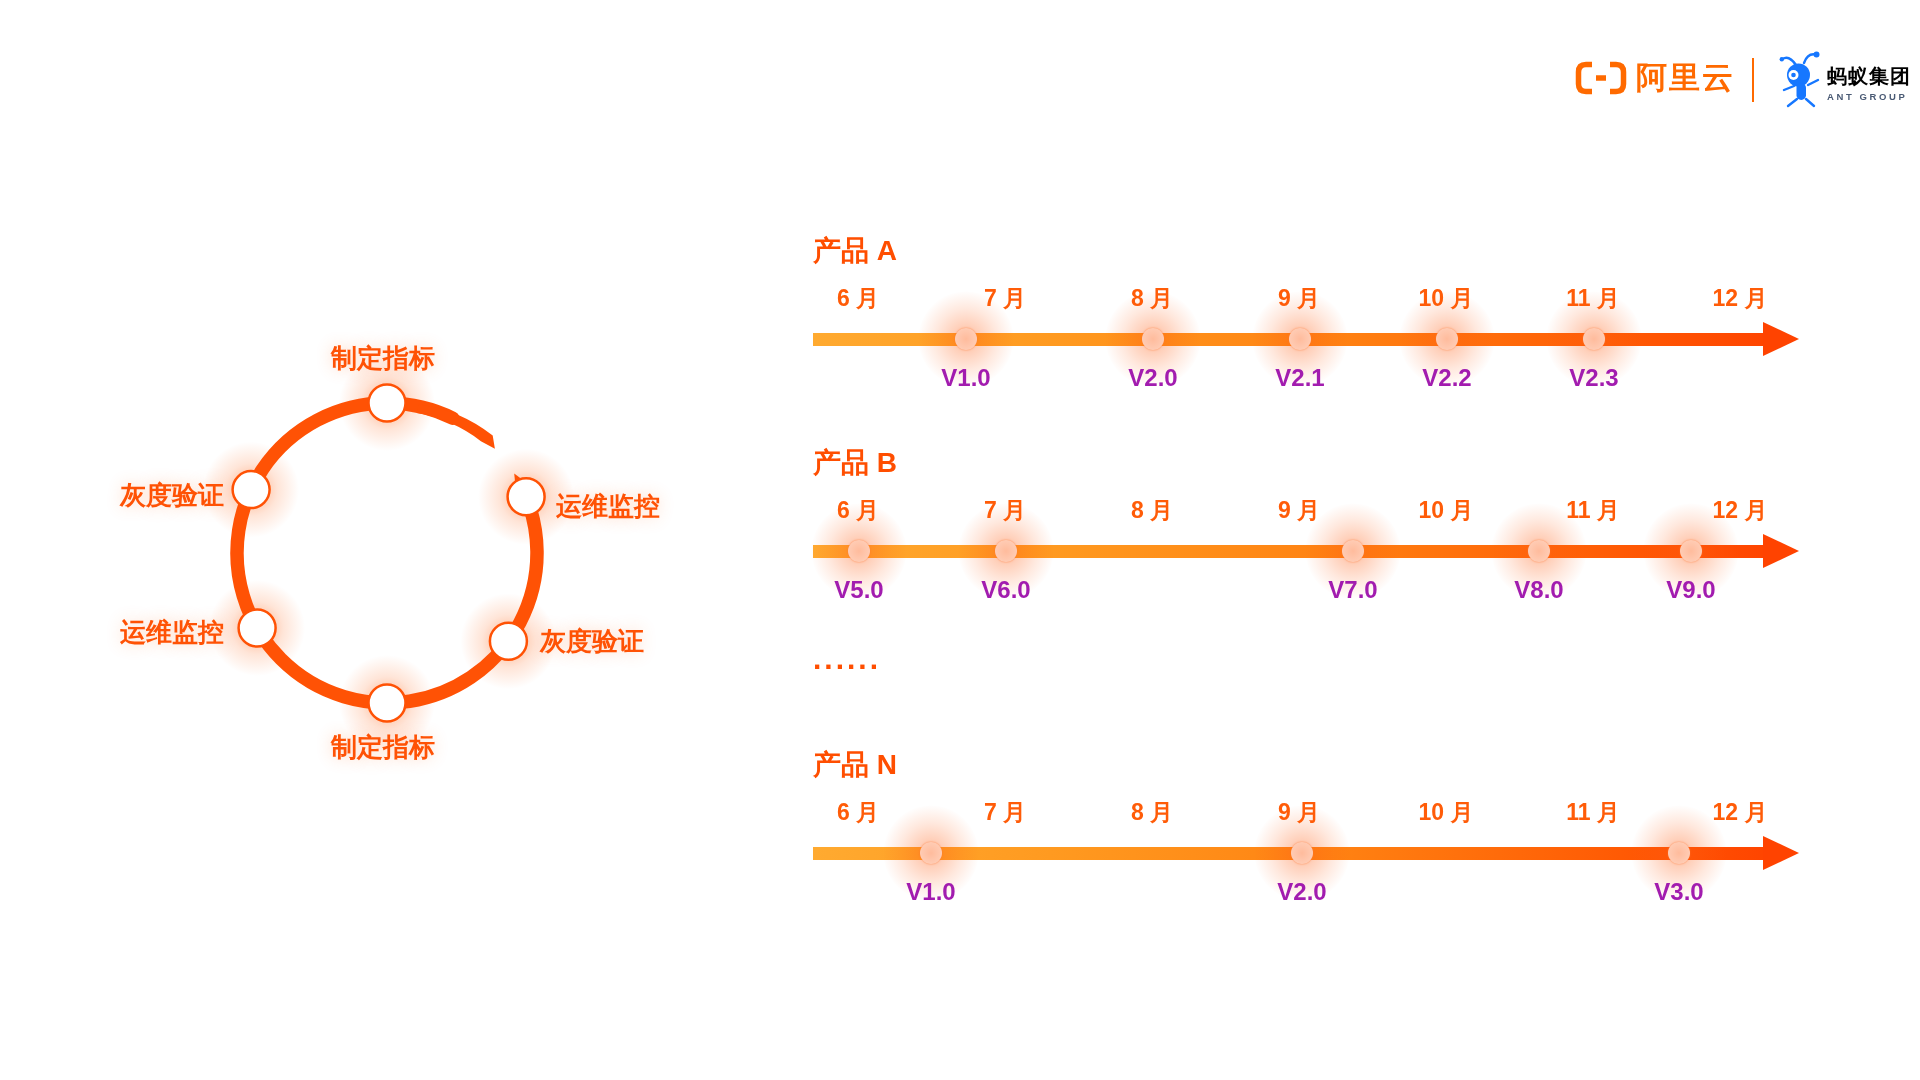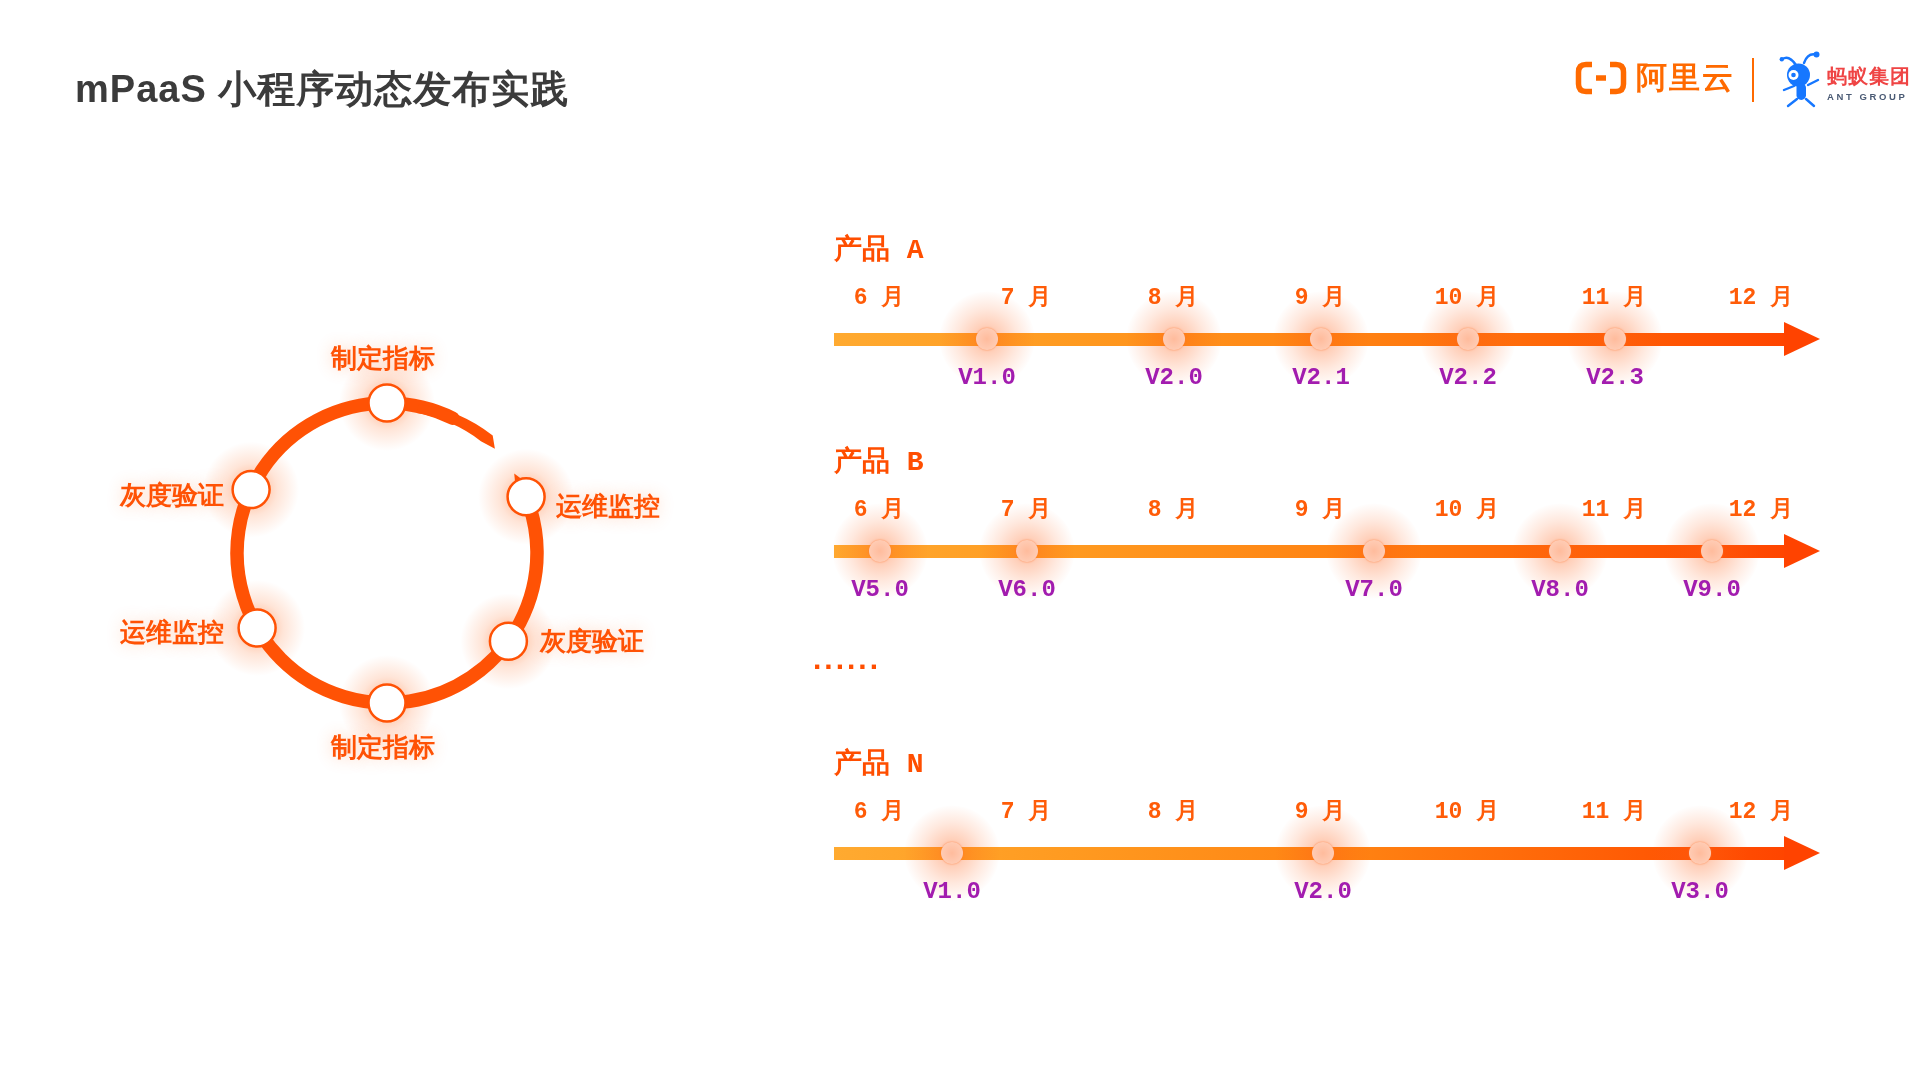--- a/index.html
+++ b/index.html
@@ -14,38 +14,38 @@
     color:#3b3b3b;letter-spacing:1px;white-space:nowrap;
   }
   .aliyun-icon{position:absolute;left:1575px;top:61px;width:52px;height:34px;}
   .aliyun-text{
     position:absolute;left:1636px;top:61px;font-size:31px;line-height:34px;
     font-weight:600;color:#FF6A00;letter-spacing:2px;white-space:nowrap;
   }
   .logo-sep{position:absolute;left:1752px;top:58px;width:2px;height:44px;background:#FF6A00;}
   .ant-icon{position:absolute;left:1777px;top:50px;width:48px;height:58px;}
   .ant-text{position:absolute;left:1827px;top:65px;white-space:nowrap;}
-  .ant-cn{font-size:20px;font-weight:700;color:#ef4444;letter-spacing:1px;line-height:22px;}
+  .ant-cn{font-size:20px;font-weight:700;color:#000000;letter-spacing:1px;line-height:22px;}
   .ant-en{font-size:9.5px;font-weight:700;color:#4A5A74;letter-spacing:2.6px;line-height:12px;margin-top:4px;}
 
   
   .cycle-svg{position:absolute;left:147px;top:313px;width:480px;height:480px;overflow:visible;}
   .cyc-label{
     position:absolute;font-size:26px;font-weight:600;color:#FF5205;white-space:nowrap;
     text-shadow:0 0 16px rgba(255,120,50,.30);
   }
   .cyc-top    {left:283px;top:341px;width:200px;text-align:center;}
   .cyc-build  {left:556px;top:489px;}
   .cyc-monitor{left:540px;top:624px;}
   .cyc-release{left:283px;top:730px;width:200px;text-align:center;}
   .cyc-ops    {left:24px; top:478px;width:200px;text-align:right;}
   .cyc-gray   {left:24px; top:615px;width:200px;text-align:right;}
 
   
-  .product{position:absolute;left:834px;width:1000px;height:160px;font-family:Liberation Mono, monospace;}
+  .product{position:absolute;left:813px;width:1000px;height:160px;}
   .product.row-a{top:236px;}
   .product.row-b{top:448px;}
   .product.row-n{top:750px;}
   .p-name{
     position:absolute;left:0;top:0;font-size:28px;line-height:30px;font-weight:700;
     color:#FF4E00;white-space:nowrap;
   }
   .month{
     position:absolute;top:50px;line-height:24px;transform:translateX(-50%);
     font-size:23px;font-weight:600;color:#FF5C08;white-space:nowrap;z-index:3;
@@ -75,21 +75,20 @@
   .ellipsis{
     position:absolute;left:813px;top:642px;font-size:30px;line-height:34px;
     font-weight:800;letter-spacing:3px;color:#FF4E00;
   }
 </style>
 </head>
 <body>
 
 <div class="canvas">
 
-  <div class="page-title">mPaaS 小程序动态发布实践</div>
 
   <svg class="aliyun-icon" viewBox="0 0 52 34">
     <path d="M17 3.5 H11 Q3.5 3.5 3.5 11 V23 Q3.5 30.5 11 30.5 H17" fill="none" stroke="#FF6A00" stroke-width="5.5"></path>
     <path d="M35 3.5 H41 Q48.5 3.5 48.5 11 V23 Q48.5 30.5 41 30.5 H35" fill="none" stroke="#FF6A00" stroke-width="5.5"></path>
     <path d="M21 17 H31" fill="none" stroke="#FF6A00" stroke-width="5.5"></path>
   </svg>
   <div class="aliyun-text">阿里云</div>
   <div class="logo-sep"></div>
 
   <svg class="ant-icon" viewBox="0 0 48 58">

